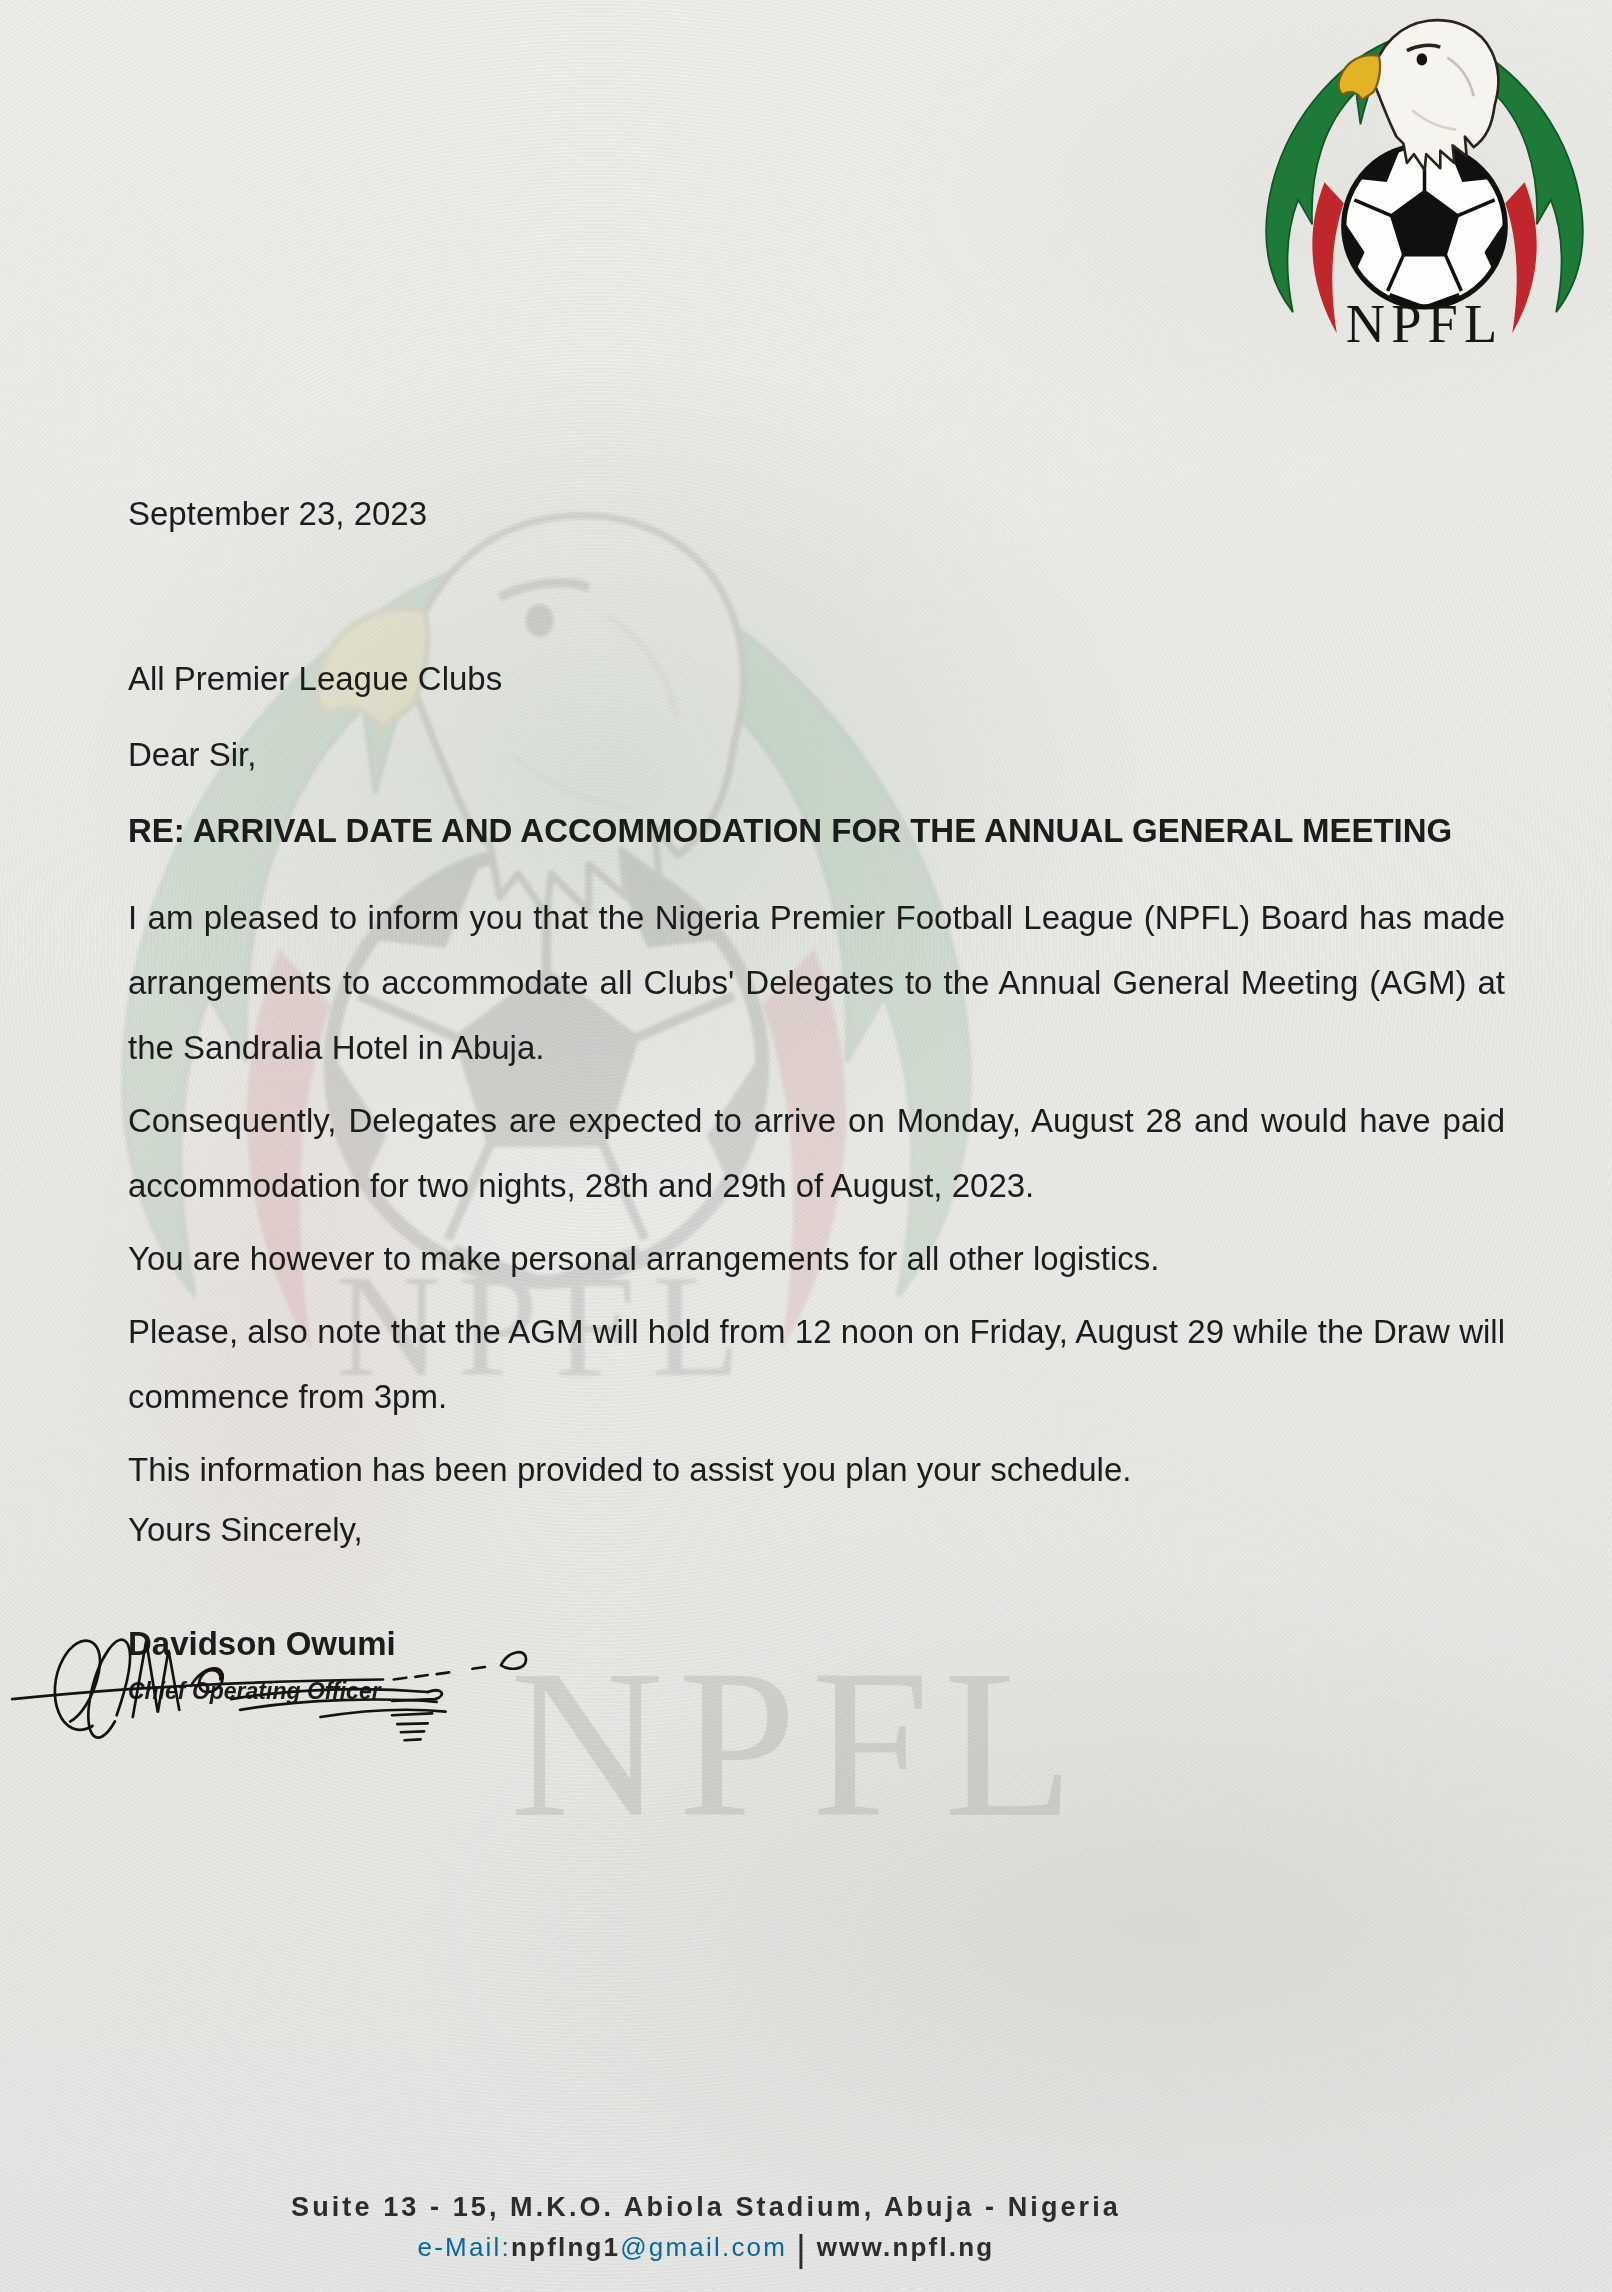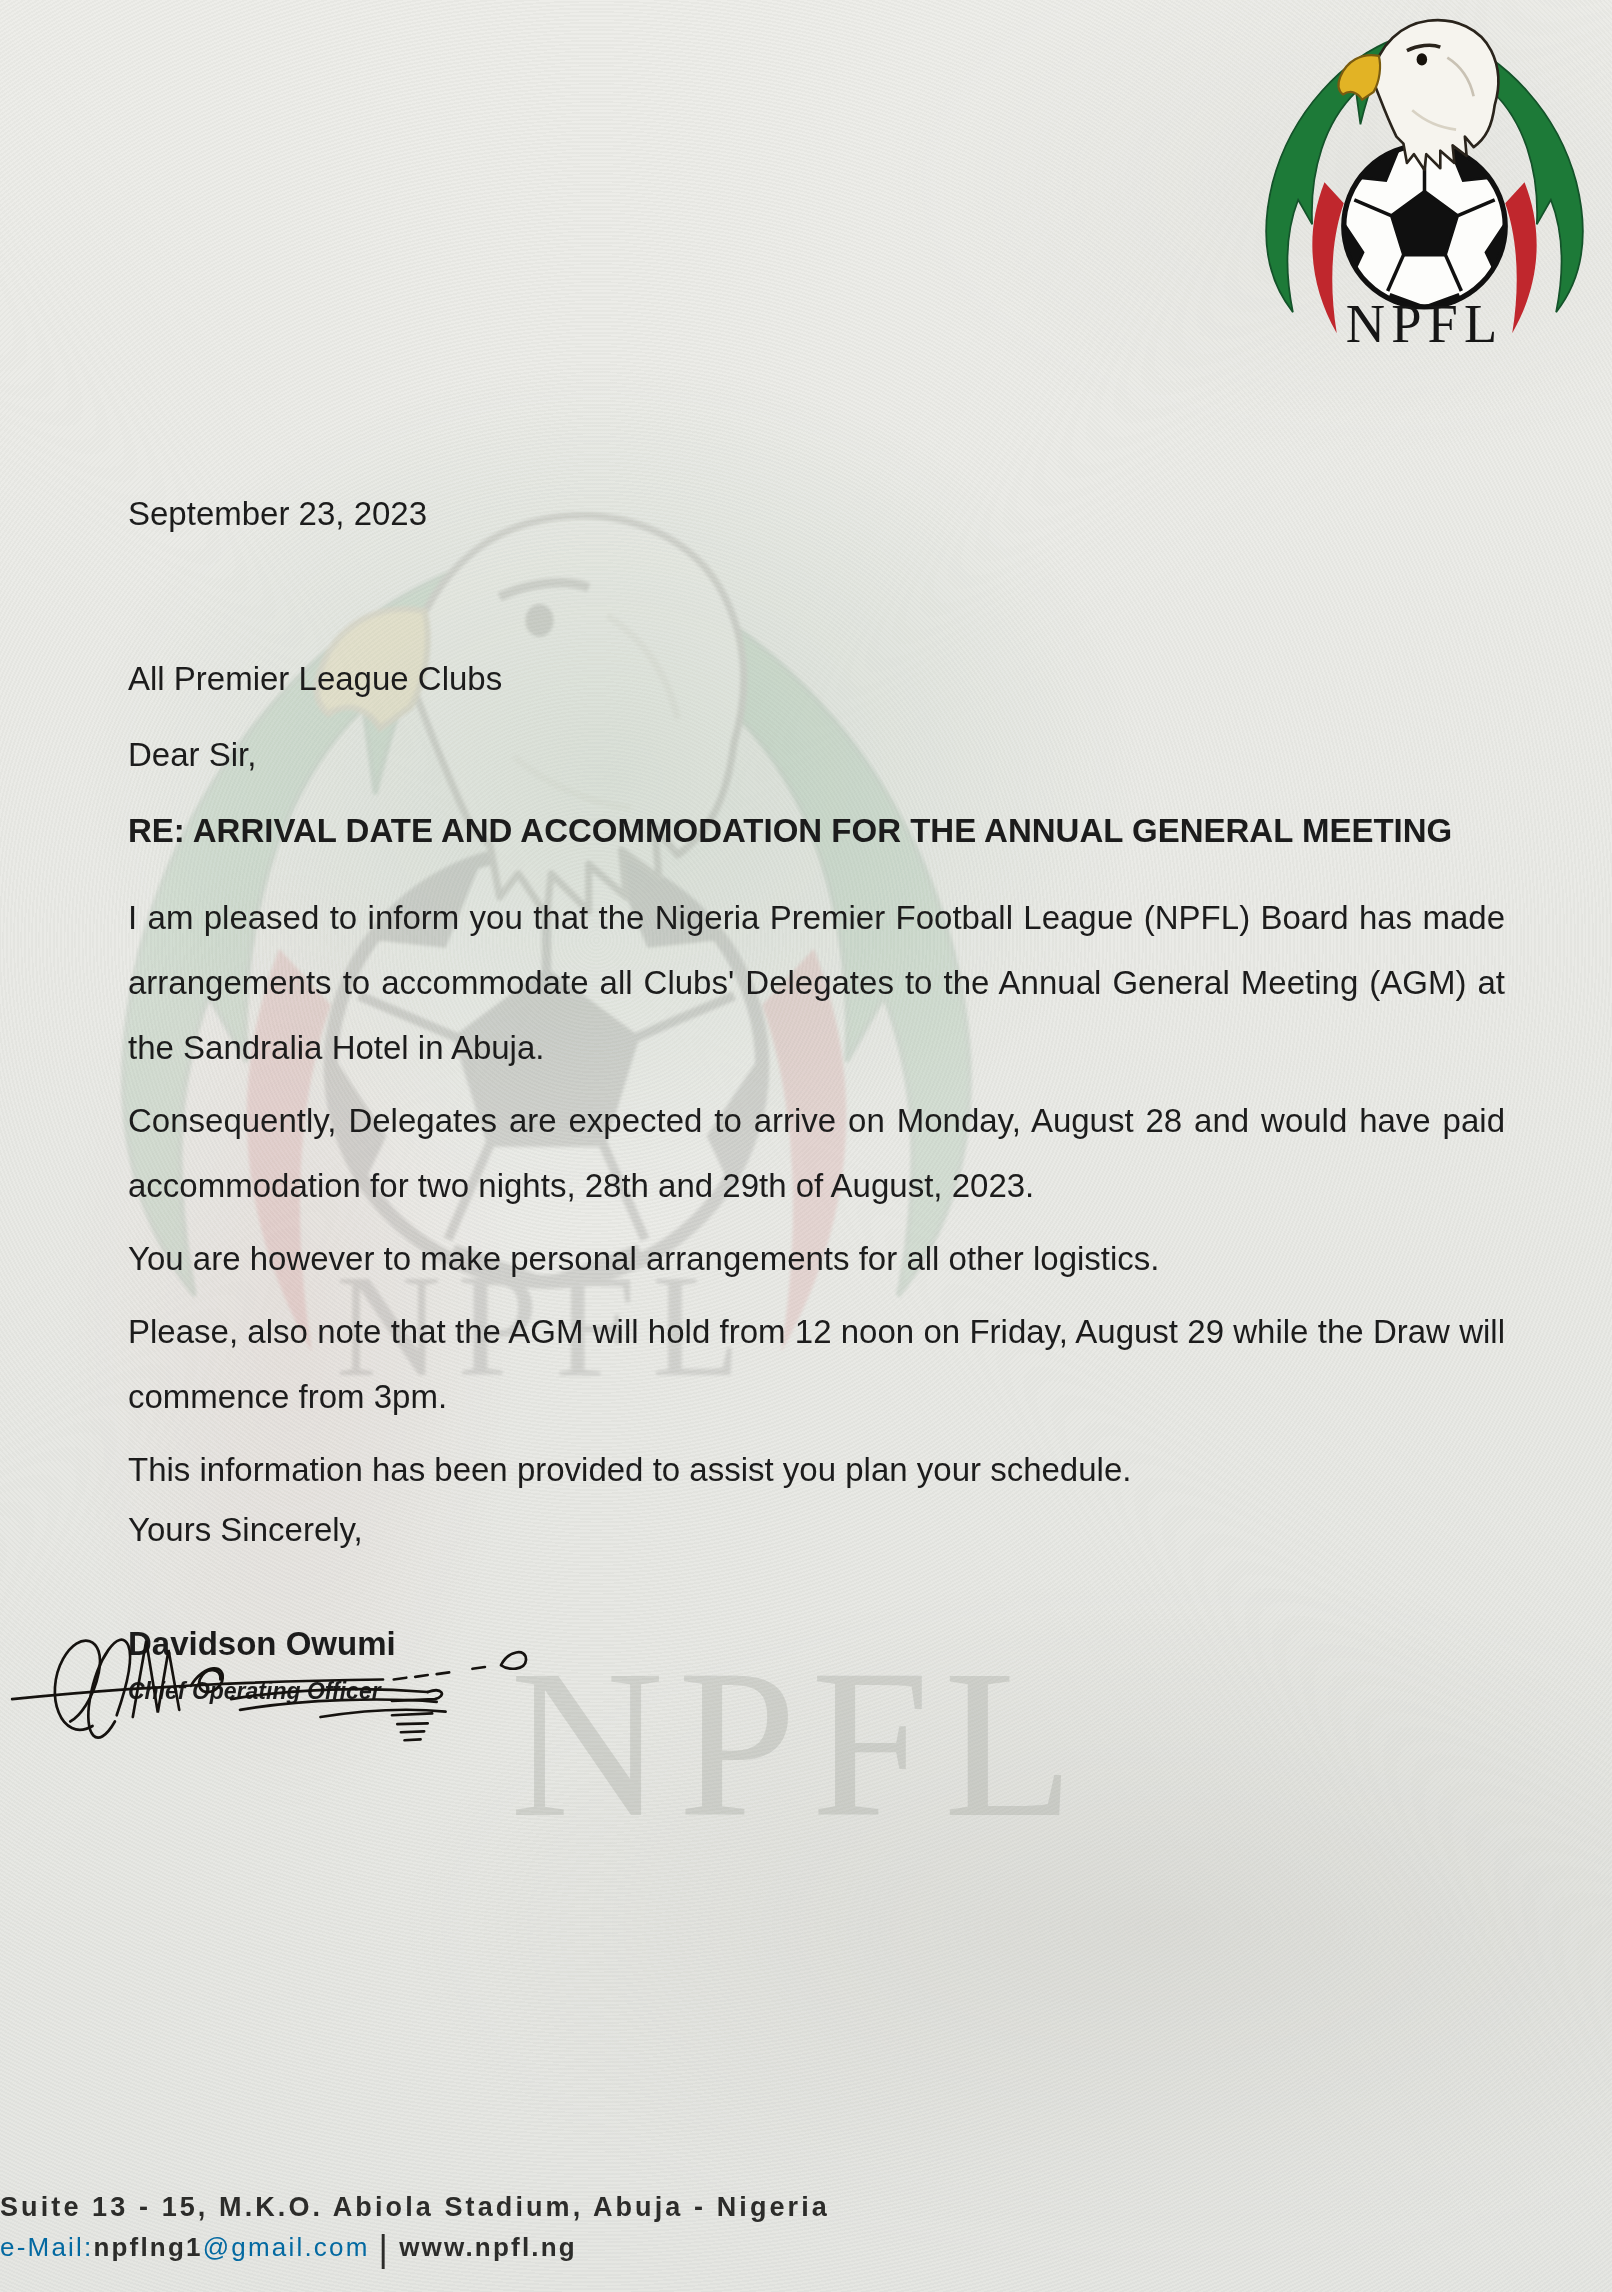--- a/index.html
+++ b/index.html
@@ -28,21 +28,21 @@
   .content p{margin:0;}
   .date-line{font-size:33px;line-height:39px;margin-bottom:126px !important;}
   .addr-line{font-size:33px;line-height:39px;margin-bottom:37px !important;}
   .bold{font-weight:700;}
   .subject-line{font-size:33px;line-height:39px;font-weight:700;margin-bottom:35px !important;}
   .body-par{font-size:33px;line-height:65px;text-align:justify;margin-bottom:8px !important;}
   .closing-line{font-size:33px;line-height:39px;margin-top:4.5px !important;}
   .signatory-name{font-size:33px;line-height:39px;font-weight:700;margin-top:75px !important;}
   .signatory-title{font-size:23px;line-height:39px;font-weight:700;font-style:italic;margin-top:9px !important;}
   .signature-svg{position:absolute;left:7.2px;top:1608px;width:618px;height:143px;z-index:3;}
-  .footer{position:absolute;left:0;width:1412px;top:2192px;z-index:2;color:#2c2c2a;}
+  .footer{position:absolute;left:0;width:1412px;top:2192px;text-align:center;z-index:2;color:#2c2c2a;}
   .footer-line1{font-size:27px;font-weight:700;letter-spacing:3.1px;}
   .footer-line2{font-size:26px;letter-spacing:2.2px;margin-top:4.5px;}
   .fw-light{font-weight:400;color:#0369a1;}
   .fw-bold{font-weight:700;}
   .footer-sep{font-weight:400;font-size:36px;vertical-align:-5.4px;padding:0 9px;color:#2c2c2a;}
   .logo-wordmark-text{font-family:"Liberation Serif","DejaVu Serif",serif;font-weight:400;letter-spacing:7px;}
 </style>
 </head>
 <body>
 

